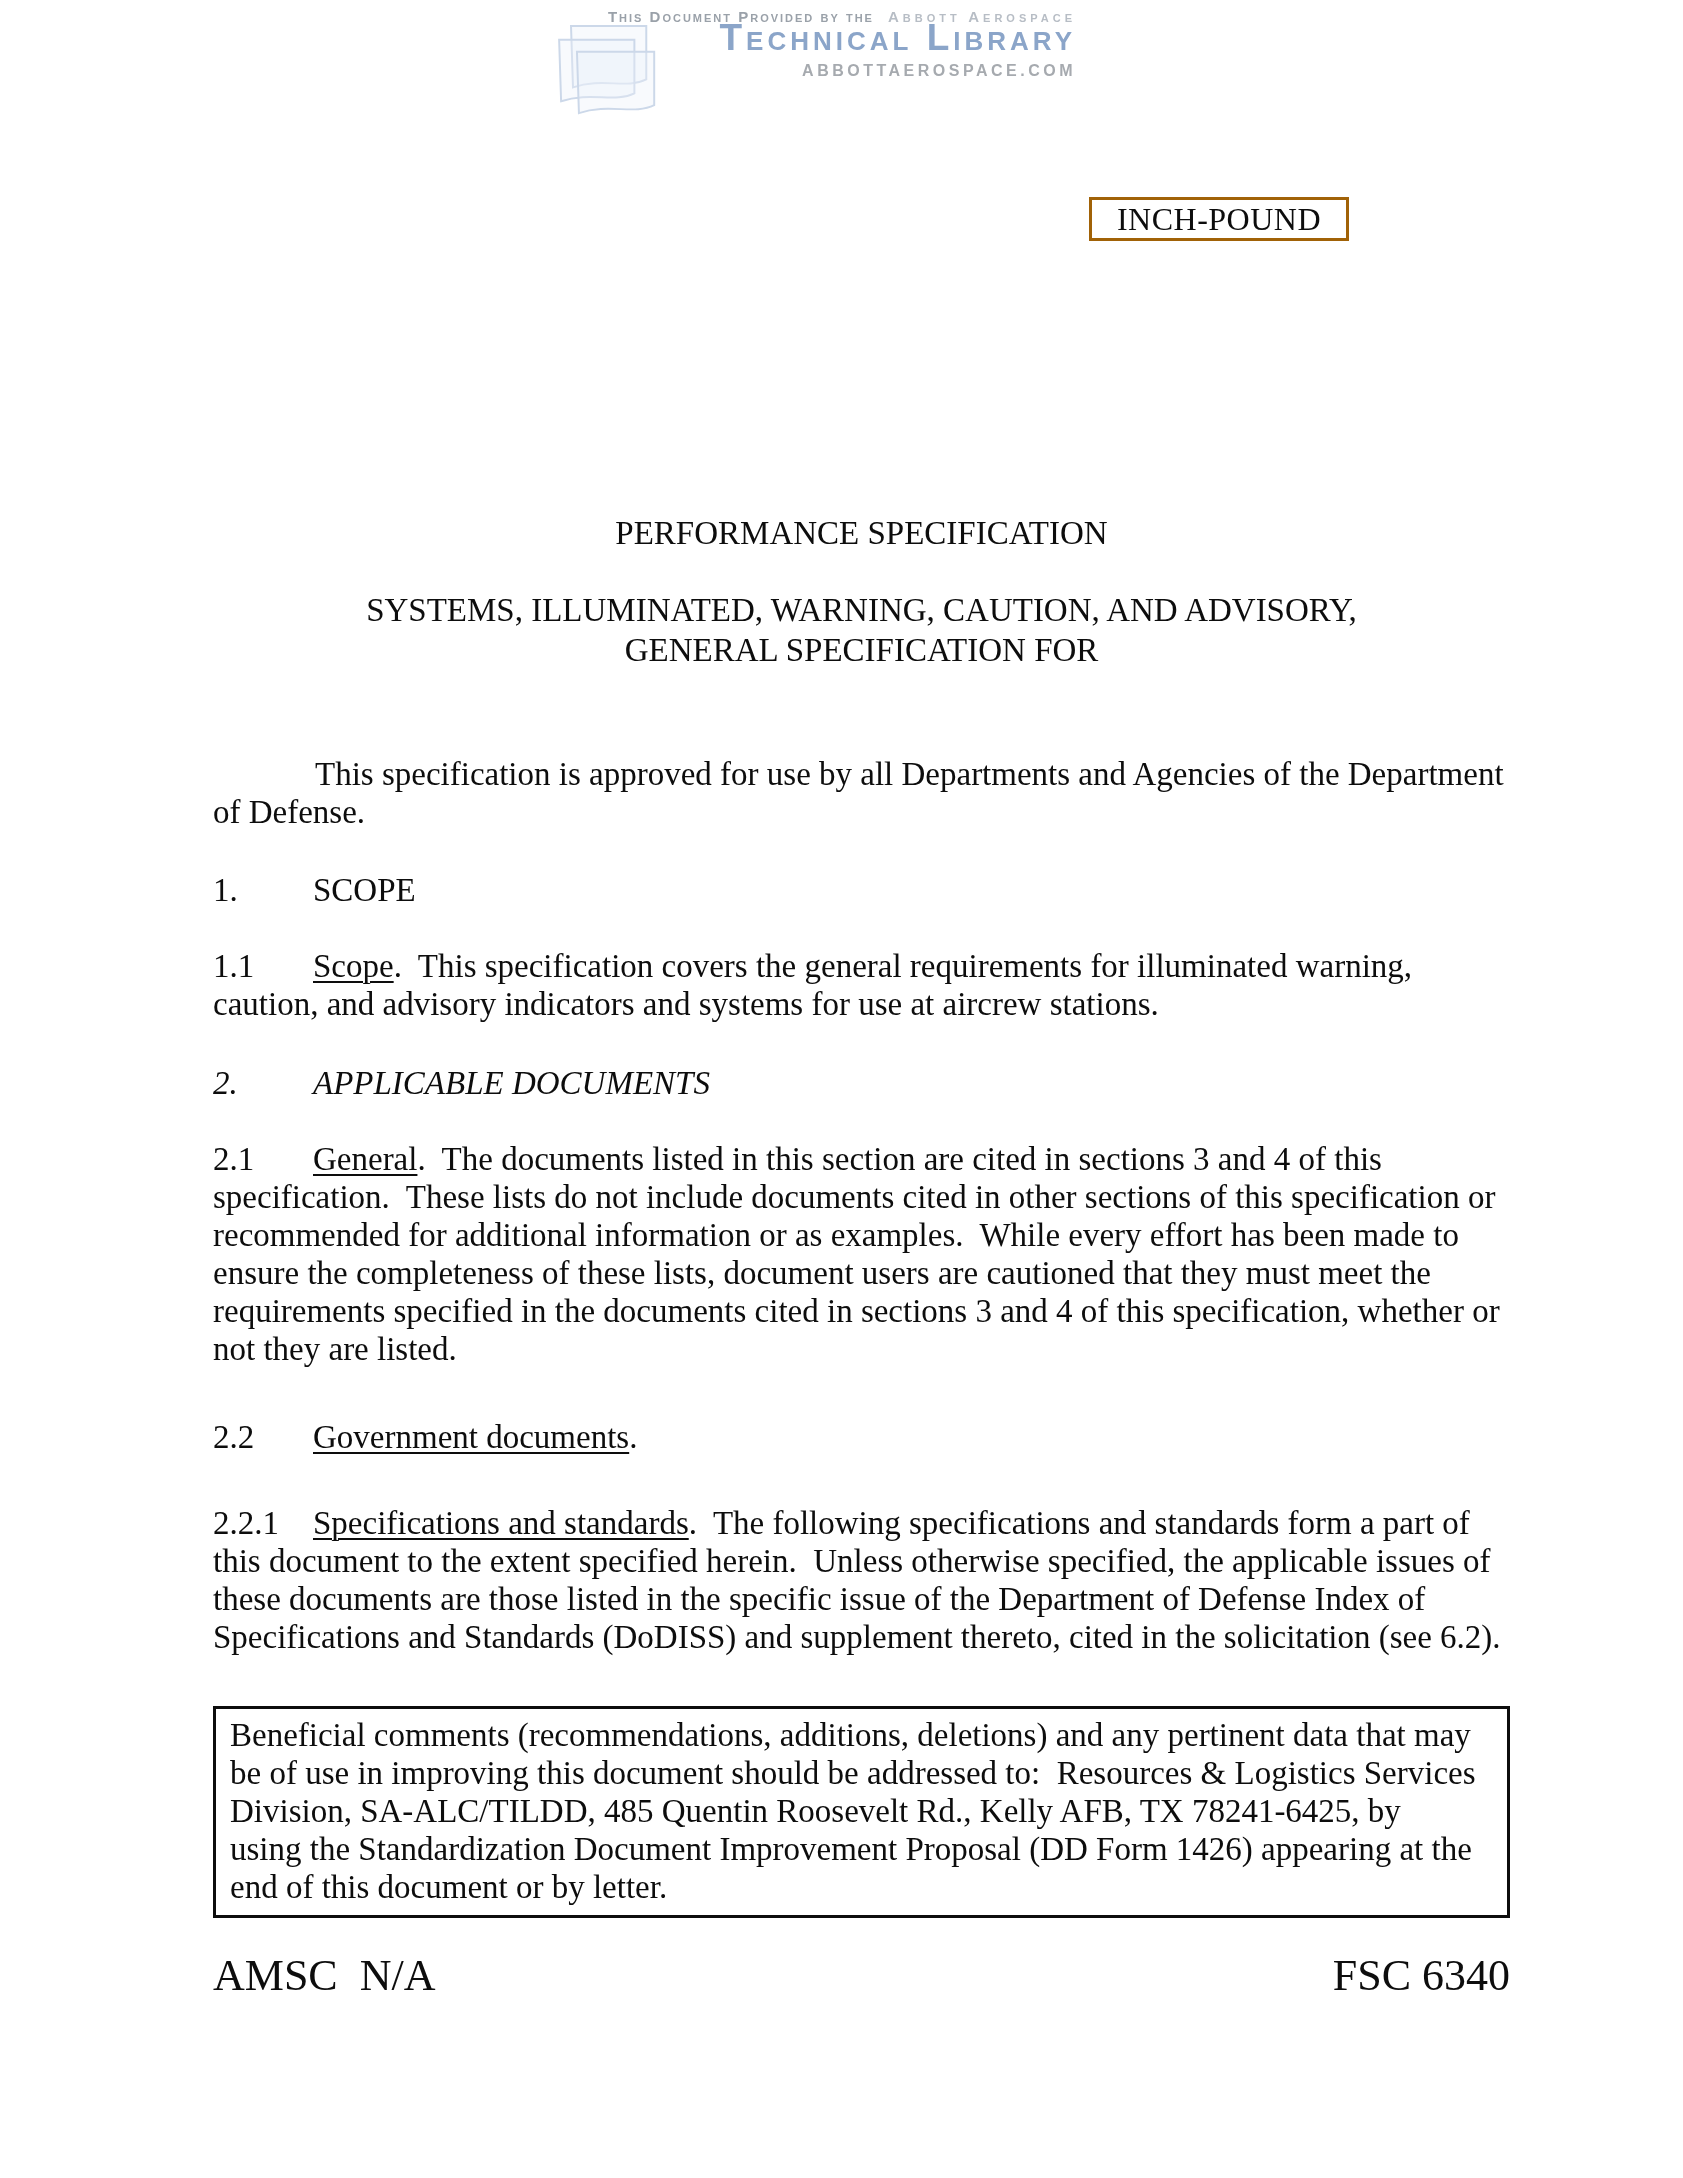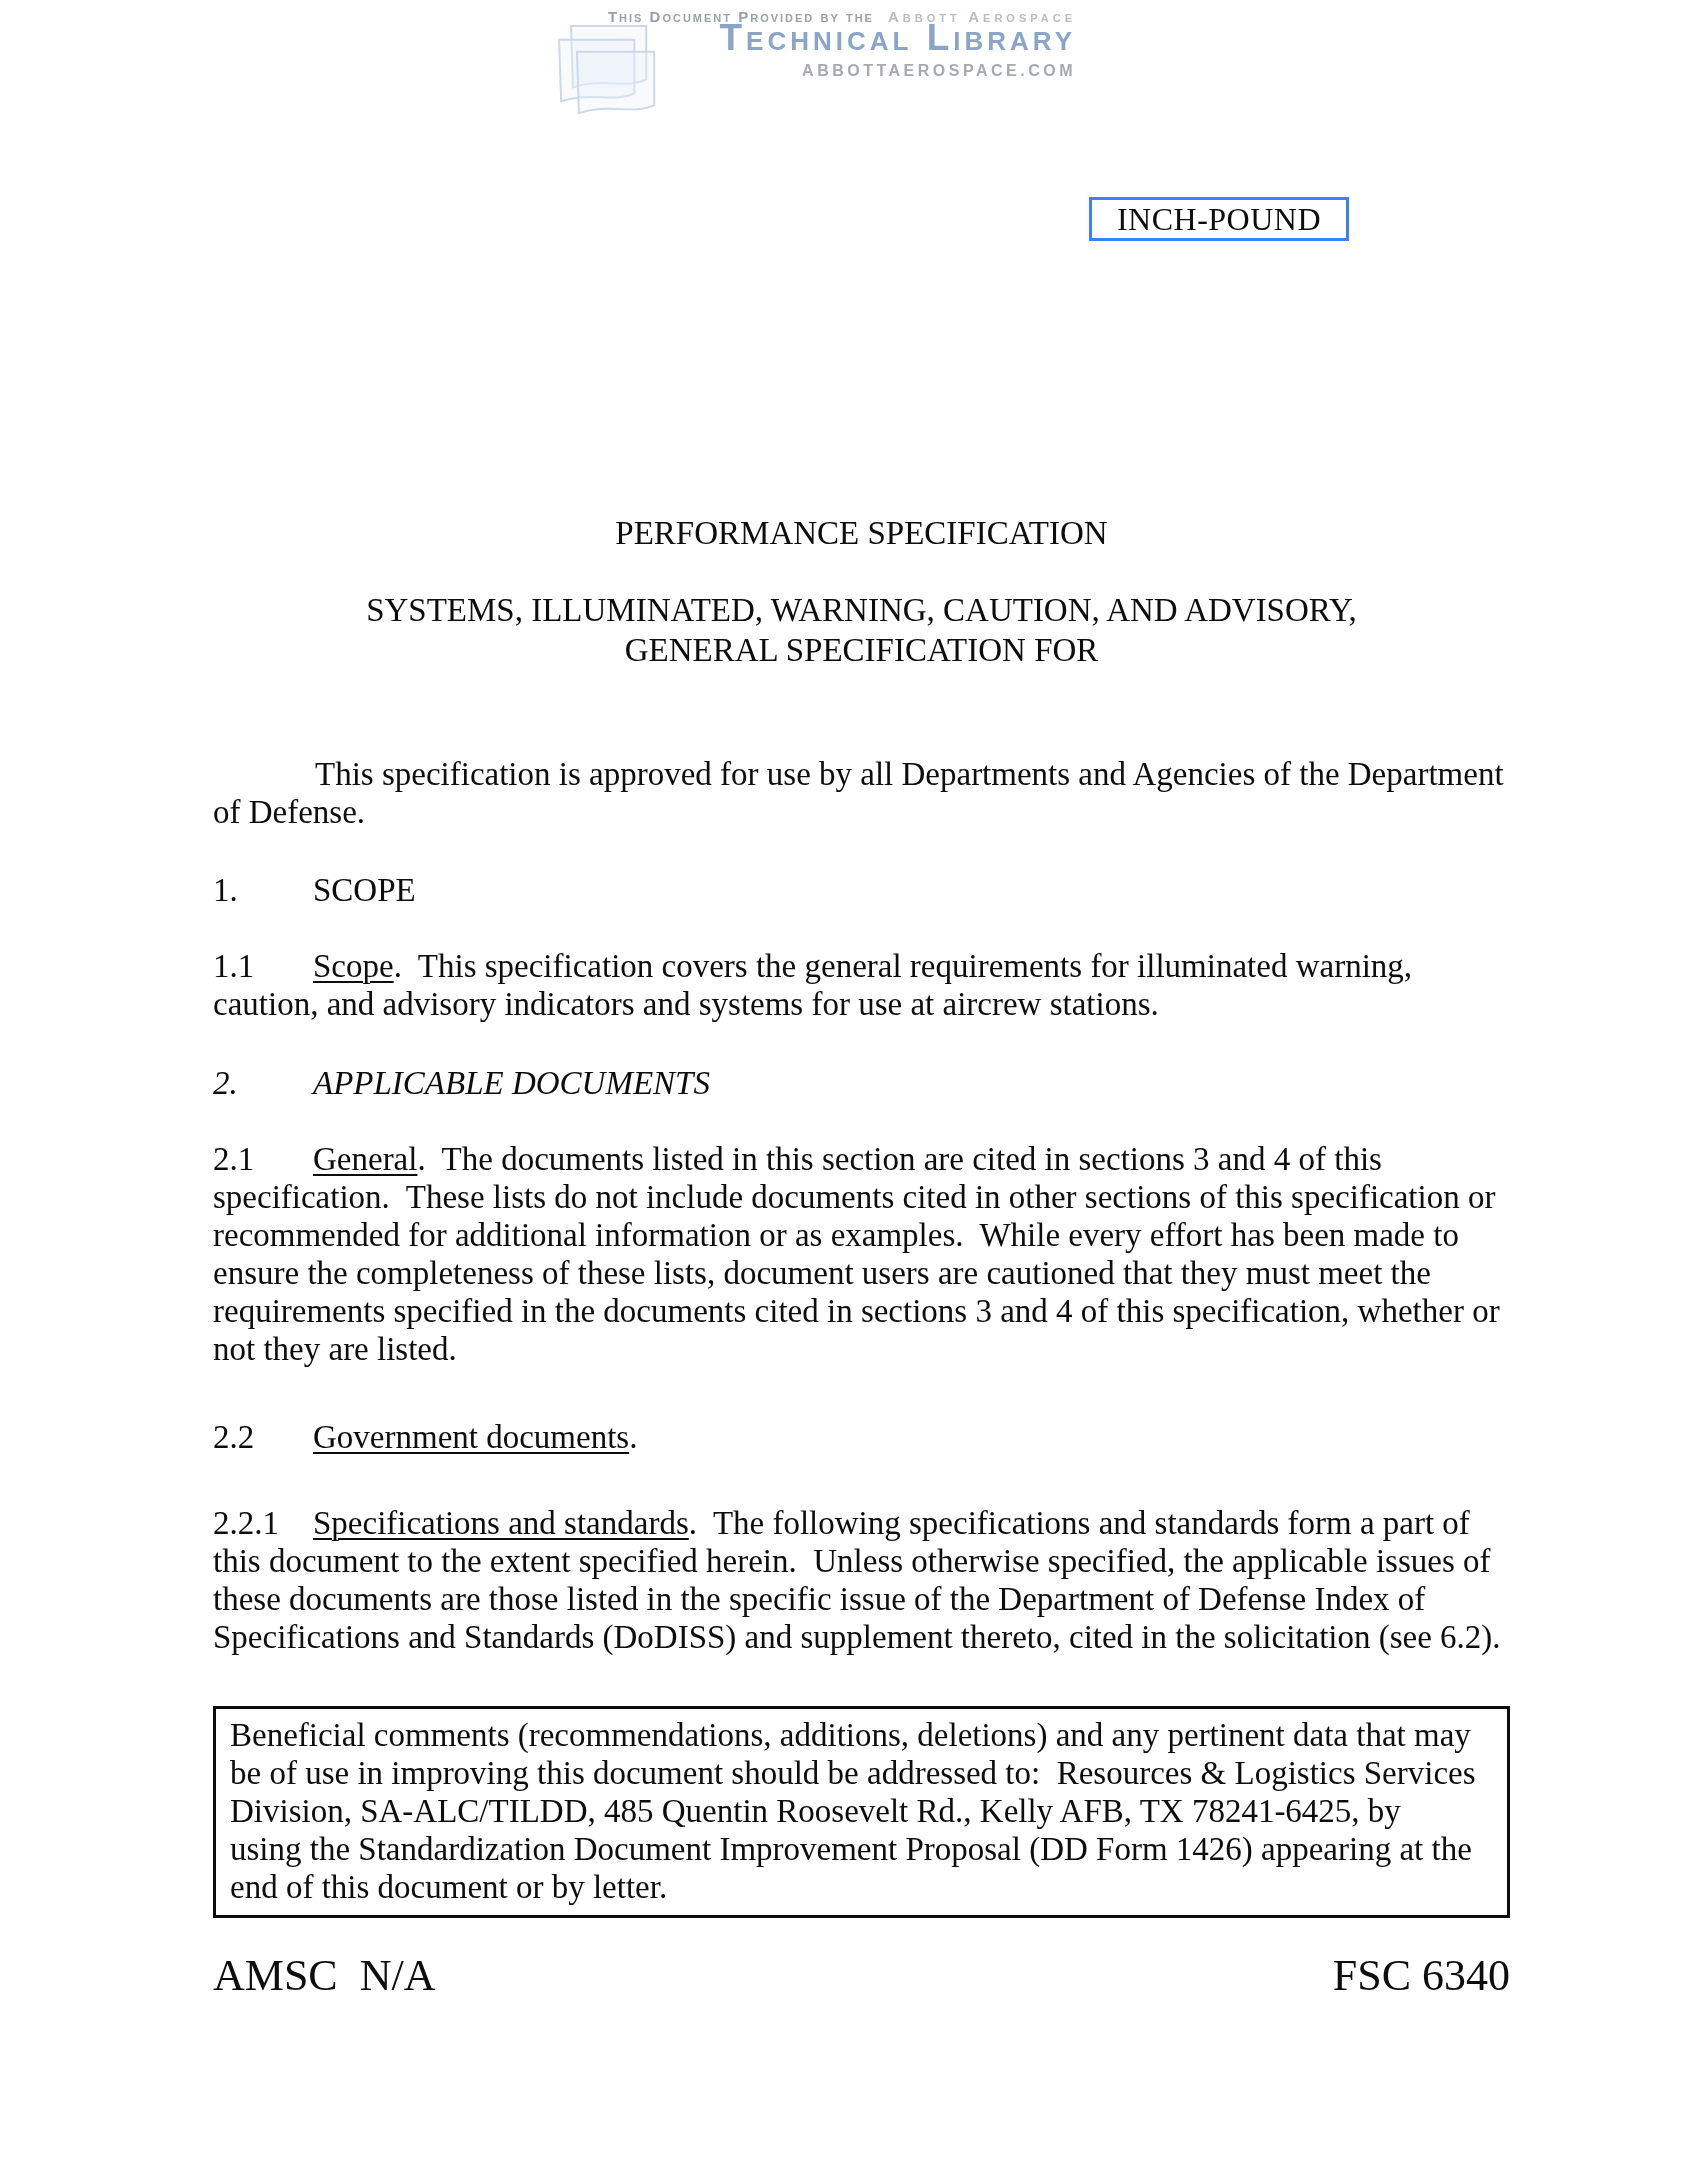--- a/index.html
+++ b/index.html
@@ -19,21 +19,21 @@
             font-variant:small-caps;font-weight:bold;font-size:15px;
             letter-spacing:2px;color:#9aa1a9;white-space:nowrap;}
   .lp-line1 .brand{color:#b7bdc5;letter-spacing:4px;margin-left:14px;}
   .lp-line2{position:absolute;left:0;top:13px;width:529px;text-align:right;
             font-variant:small-caps;font-weight:bold;font-size:37px;
             letter-spacing:4px;color:#8ba5c9;white-space:nowrap;}
   .lp-line3{position:absolute;left:0;top:58px;width:529px;text-align:right;
             font-weight:bold;font-size:16px;letter-spacing:3.5px;color:#a6aaaf;white-space:nowrap;}
   
   .stamp{position:absolute;left:1089px;top:197px;width:260px;height:44px;
-         border:3px solid #3b82f6;box-sizing:border-box;
+         border:3px solid #a16207;box-sizing:border-box;
          display:flex;align-items:center;justify-content:center;
          font-size:32px;letter-spacing:0.5px;}
   .docid{position:absolute;left:1089px;top:281px;font-size:33px;line-height:38px;}
   .u{text-decoration:underline;text-decoration-thickness:2px;text-underline-offset:4px;}
   
   .content{position:absolute;left:15px;top:0;width:1683px;height:2178px;
            box-sizing:border-box;padding:514px 188px 0 198px;}
   .content p, .content h2, .content h1{margin:0;font-weight:normal;
            font-size:33px;line-height:38px;white-space:pre-wrap;}
   .center{text-align:center;}

